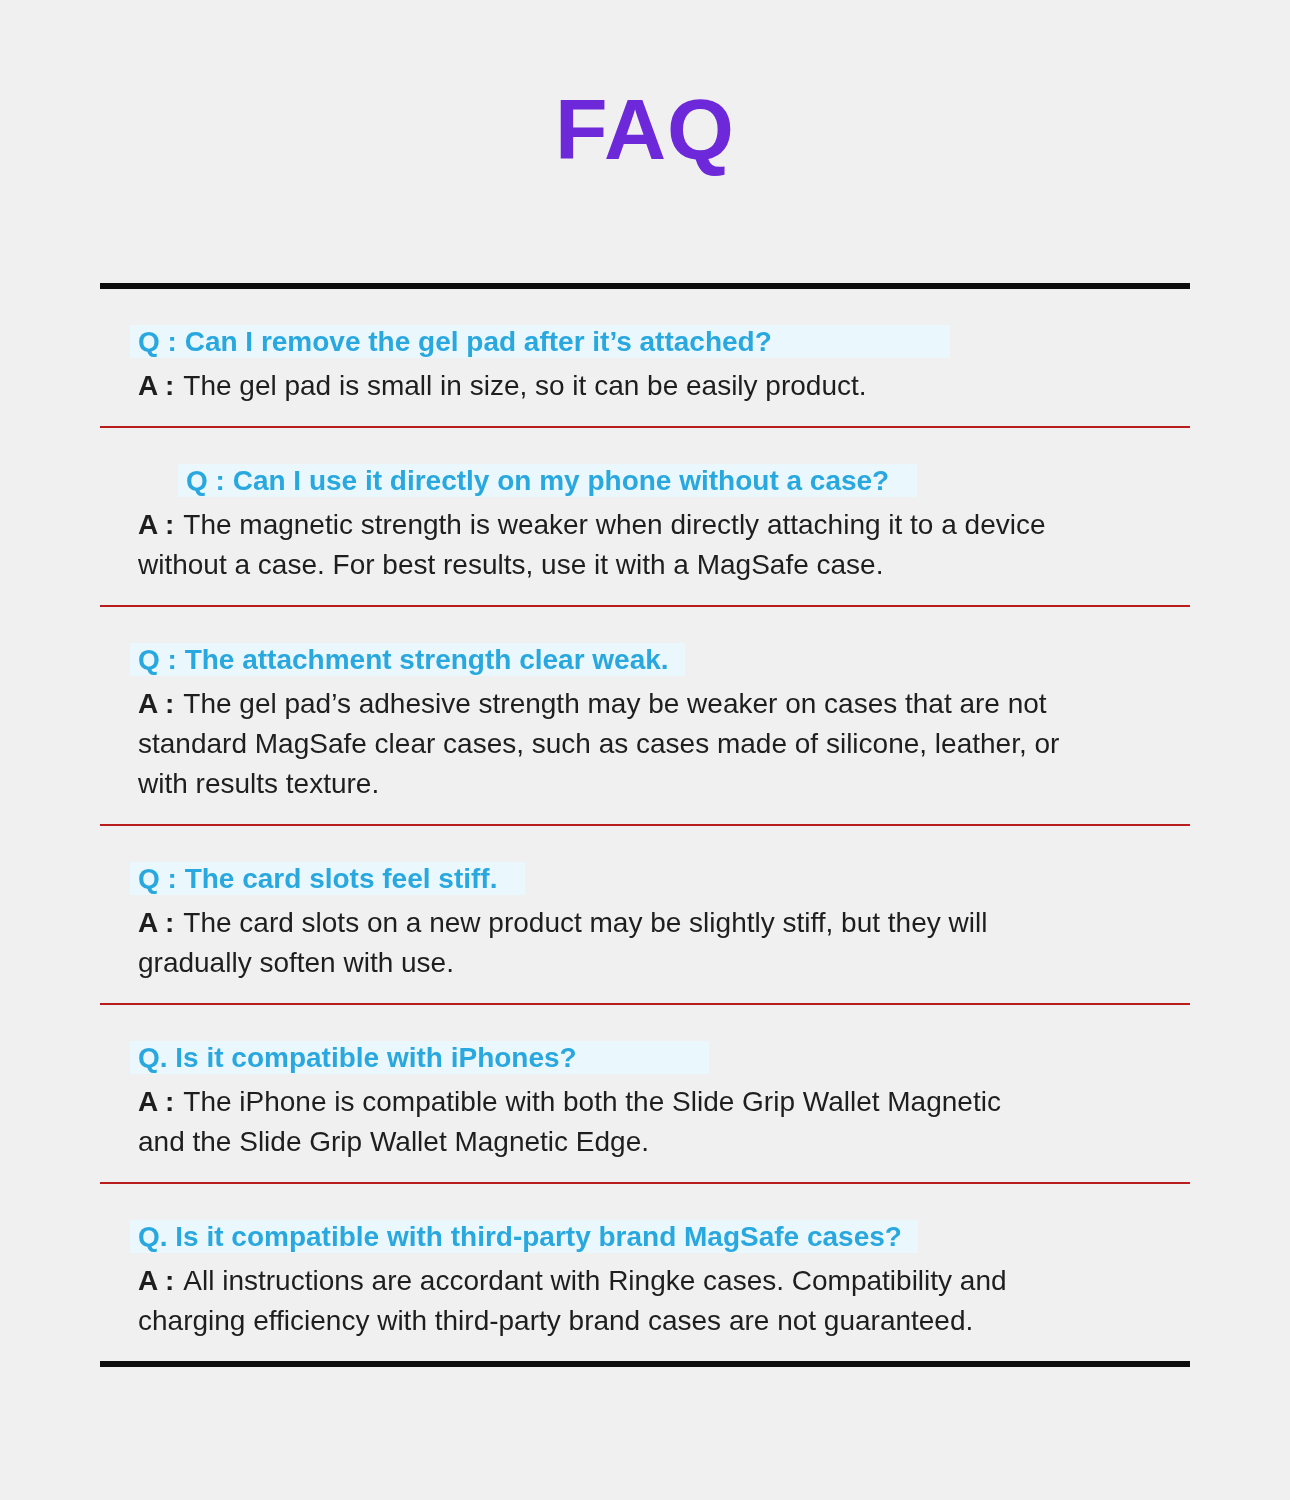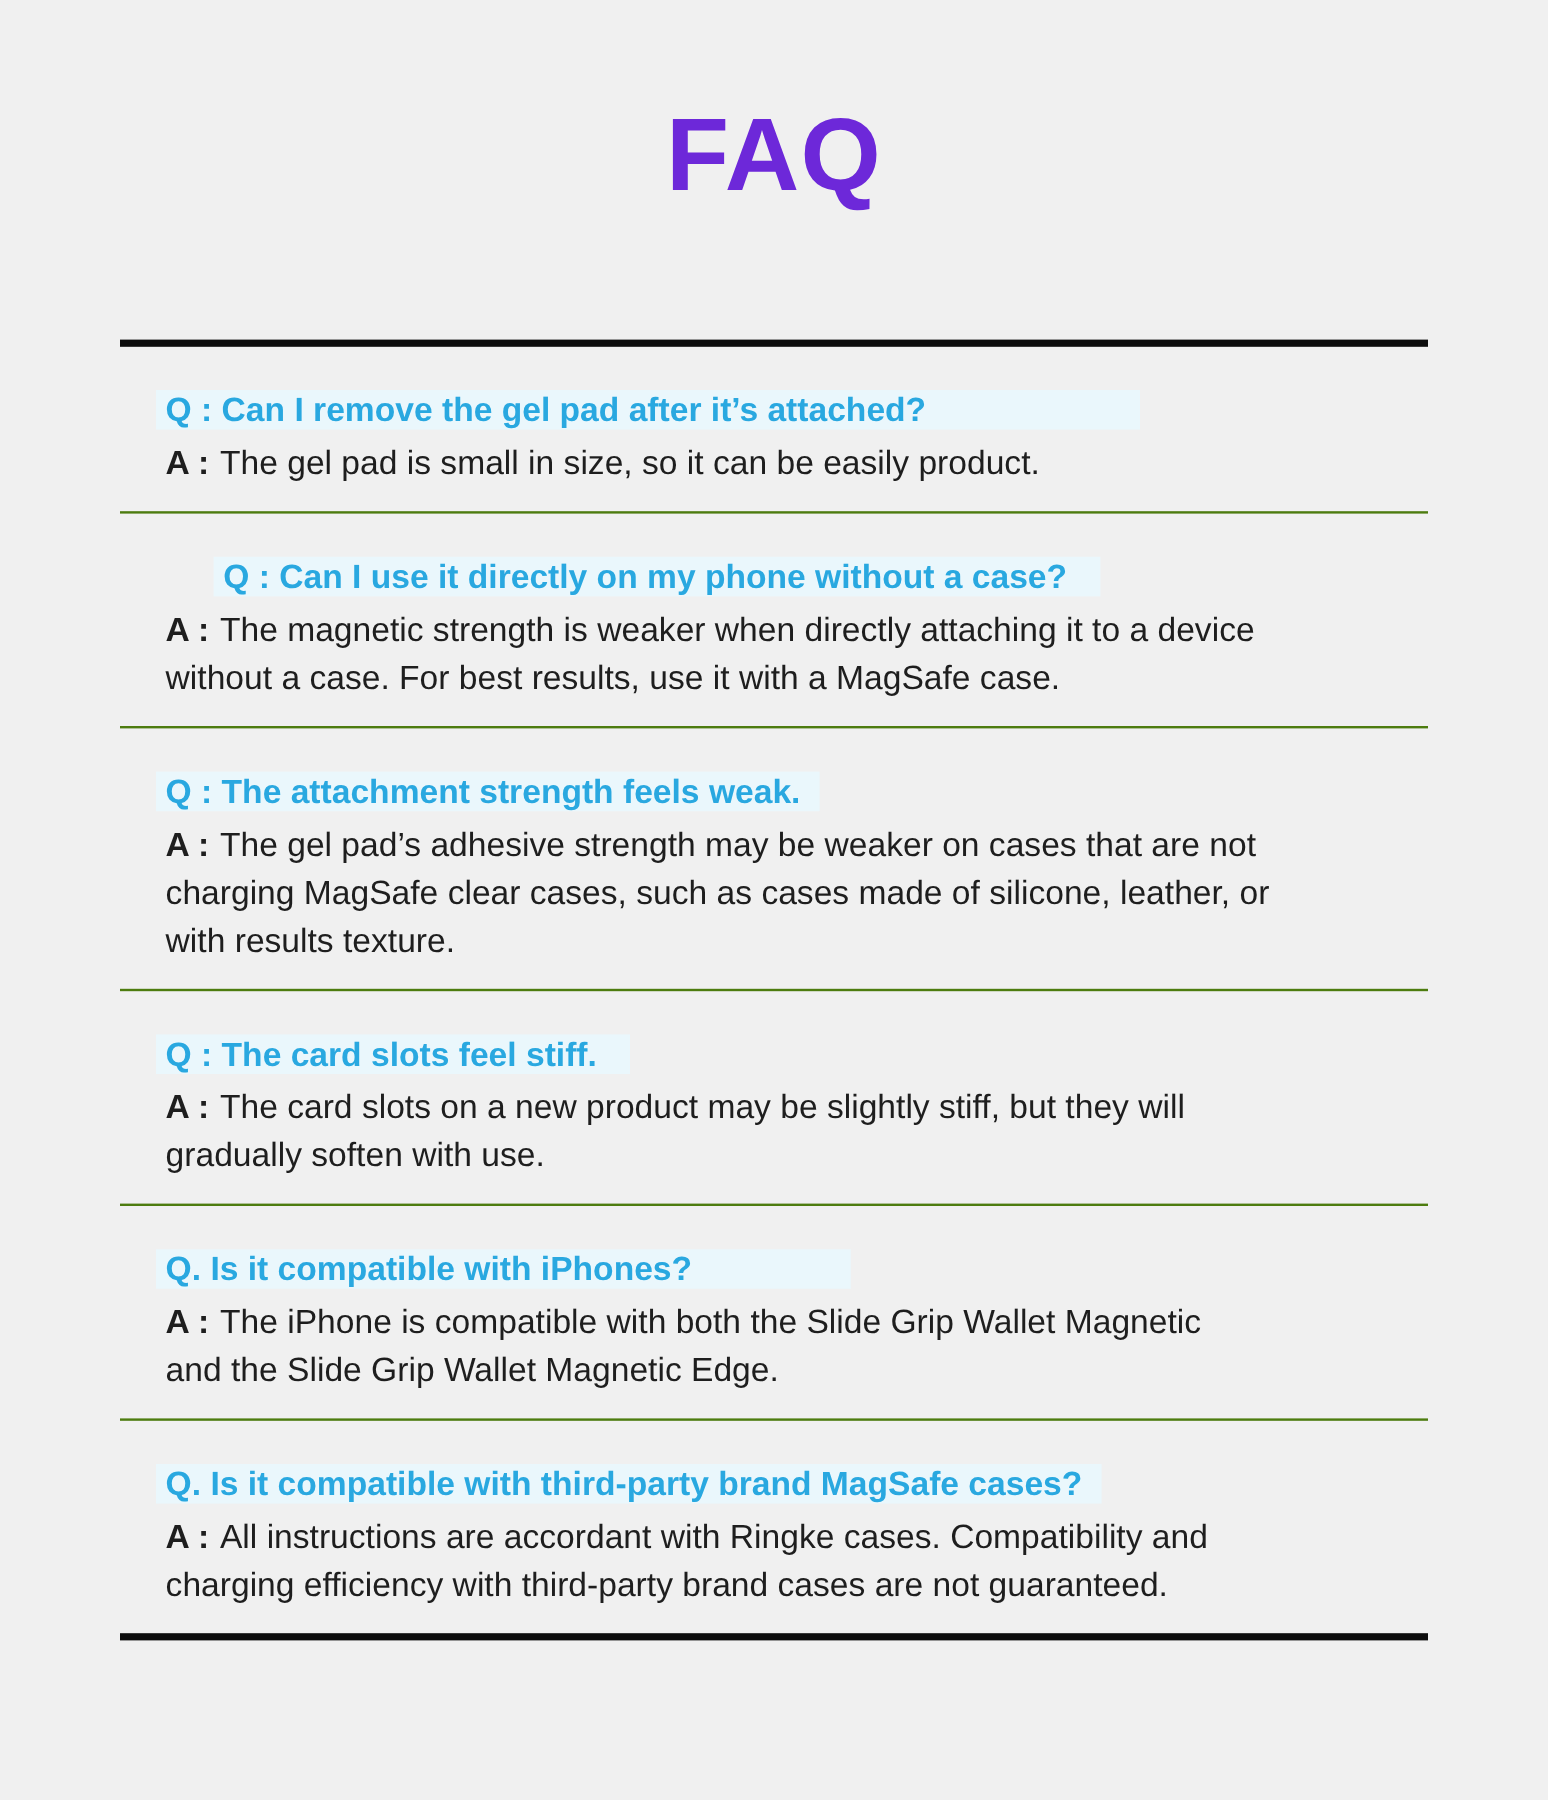--- a/index.html
+++ b/index.html
@@ -23,21 +23,21 @@
     letter-spacing: 1px;
     color: #6d28d9;
   }
   .faq-list {
     margin: 110px 100px 0 100px; 
     border-top: 6px solid var(--rule, #0d0d0d);
     border-bottom: 6px solid var(--rule, #0d0d0d);
   }
   .faq-item {
     padding: 36px 30px 20px 30px;
-    border-bottom: 2px solid #4d7c0f;
+    border-bottom: 2px solid #b91c1c;
   }
   .faq-item:last-child {
     border-bottom: none;
   }
   .q-highlight {
     display: inline-block;
     white-space: nowrap;
     font-size: 28px;
     font-weight: 700;
     line-height: 33px;
@@ -89,26 +89,26 @@
     </div>
     <div class="answer">
 
     <div class="a-line"><span class="a-label">A :</span><span>The magnetic strength is weaker when directly attaching it to a device</span></div>
           <div class="a-line"><span>without a case. For best results, use it with a MagSafe case.</span></div>
         </div>
   </section>
 
   <section class="faq-item">
     <div class="q-row">
-      <span class="q-highlight">Q : The attachment strength feels weak.</span>
+      <span class="q-highlight">Q : The attachment strength clear weak.</span>
     </div>
     <div class="answer">
 
     <div class="a-line"><span class="a-label">A :</span><span>The gel pad’s adhesive strength may be weaker on cases that are not</span></div>
-          <div class="a-line"><span>charging MagSafe clear cases, such as cases made of silicone, leather, or</span></div>
+          <div class="a-line"><span>standard MagSafe clear cases, such as cases made of silicone, leather, or</span></div>
           <div class="a-line"><span>with results texture.</span></div>
         </div>
   </section>
 
   <section class="faq-item">
     <div class="q-row">
       <span class="q-highlight">Q : The card slots feel stiff.</span>
     </div>
     <div class="answer">
 

